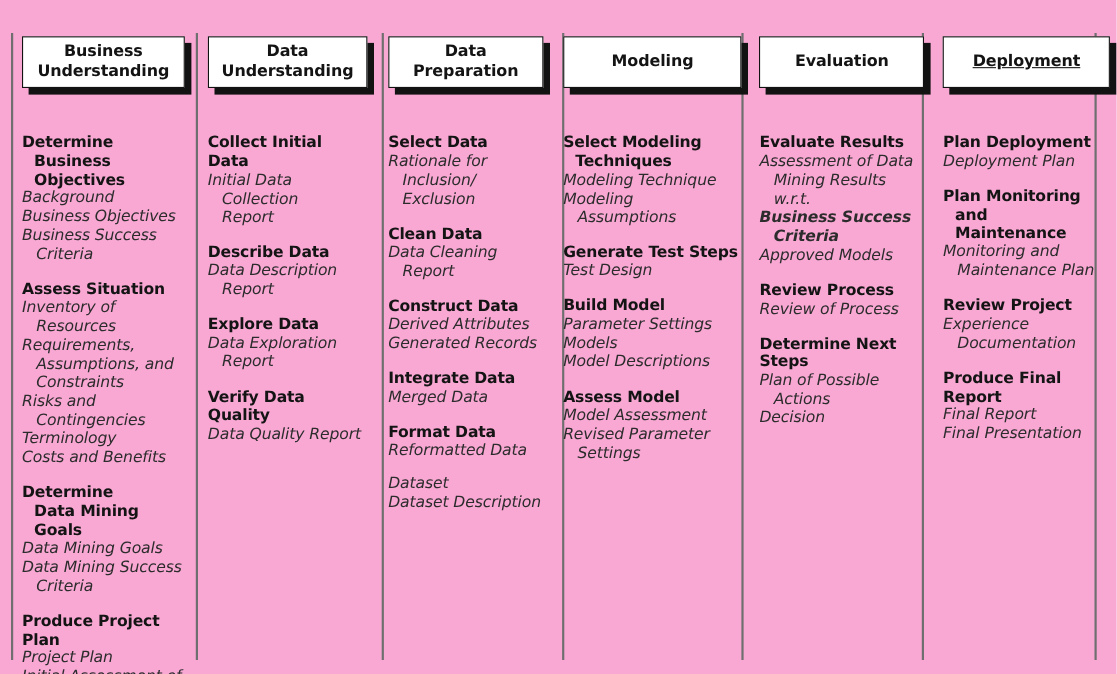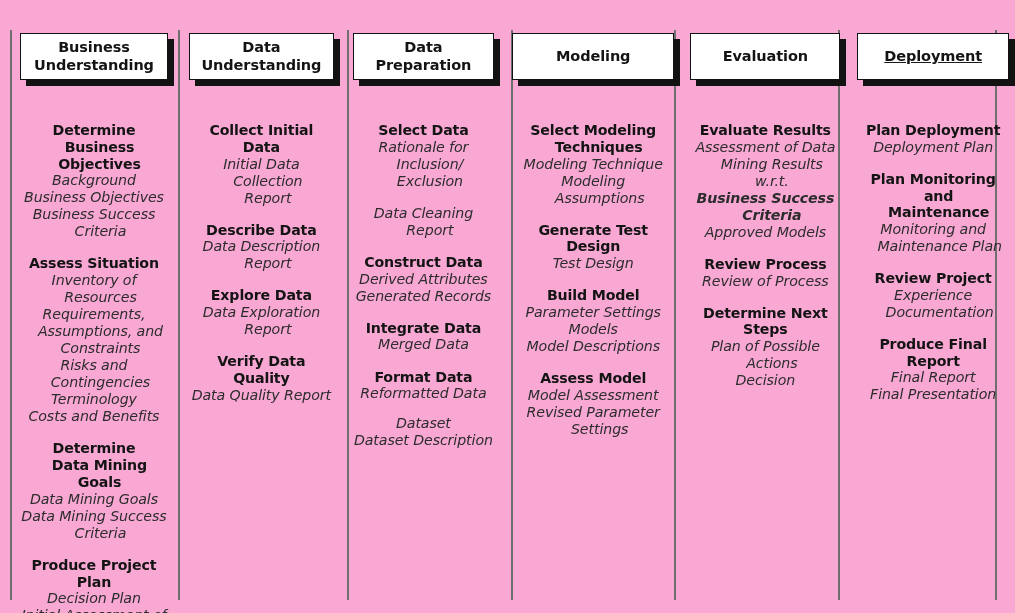--- a/index.html
+++ b/index.html
@@ -88,21 +88,20 @@
     color: #141414;
     white-space: pre-line;
   }
 
   
   .tasks {
     margin-top: 42px;
   }
   .group {
     margin-bottom: 15px;
-    text-align: center;
   }
   .group:last-child { margin-bottom: 0; }
 
   .task-name {
     font-weight: bold;
     font-size: 14.2px;
     line-height: 1.18;
     color: #141414;
     letter-spacing: -0.15px;
     white-space: pre-line;
@@ -178,21 +177,21 @@
           </div>
           <div class="group">
             <div class="task-name wrapped">Determine
    Data Mining Goals</div>
             <div class="output">Data Mining Goals</div>
             <div class="output">Data Mining Success
    Criteria</div>
           </div>
           <div class="group">
             <div class="task-name">Produce Project Plan</div>
-            <div class="output">Decision Plan</div>
+            <div class="output">Project Plan</div>
             <div class="output">Initial Assessment of
    Tools and
    Techniques</div>
           </div>
         </div>
       </div>
       <div class="column col-1">
         <div class="phase-box-wrap">
           <div class="phase-shadow" style="background: rgb(18, 18, 18);"></div>
           <div class="phase-box" style="border-color: rgb(18, 18, 18);">
@@ -230,20 +229,21 @@
 Preparation</div>
           </div>
         </div>
         <div class="tasks">
           <div class="group">
             <div class="task-name">Select Data</div>
             <div class="output">Rationale for Inclusion/
    Exclusion</div>
           </div>
           <div class="group">
+            <div class="task-name">Clean Data</div>
             <div class="output">Data Cleaning Report</div>
           </div>
           <div class="group">
             <div class="task-name">Construct Data</div>
             <div class="output">Derived Attributes</div>
             <div class="output">Generated Records</div>
           </div>
           <div class="group">
             <div class="task-name">Integrate Data</div>
             <div class="output">Merged Data</div>
@@ -265,21 +265,21 @@
         </div>
         <div class="tasks">
           <div class="group">
             <div class="task-name wrapped">Select Modeling
    Techniques</div>
             <div class="output">Modeling Technique</div>
             <div class="output">Modeling
    Assumptions</div>
           </div>
           <div class="group">
-            <div class="task-name">Generate Test Design</div>
+            <div class="task-name">Generate Test Steps</div>
             <div class="output">Test Design</div>
           </div>
           <div class="group">
             <div class="task-name">Build Model</div>
             <div class="output">Parameter Settings</div>
             <div class="output">Models</div>
             <div class="output">Model Descriptions</div>
           </div>
           <div class="group">
             <div class="task-name">Assess Model</div>

